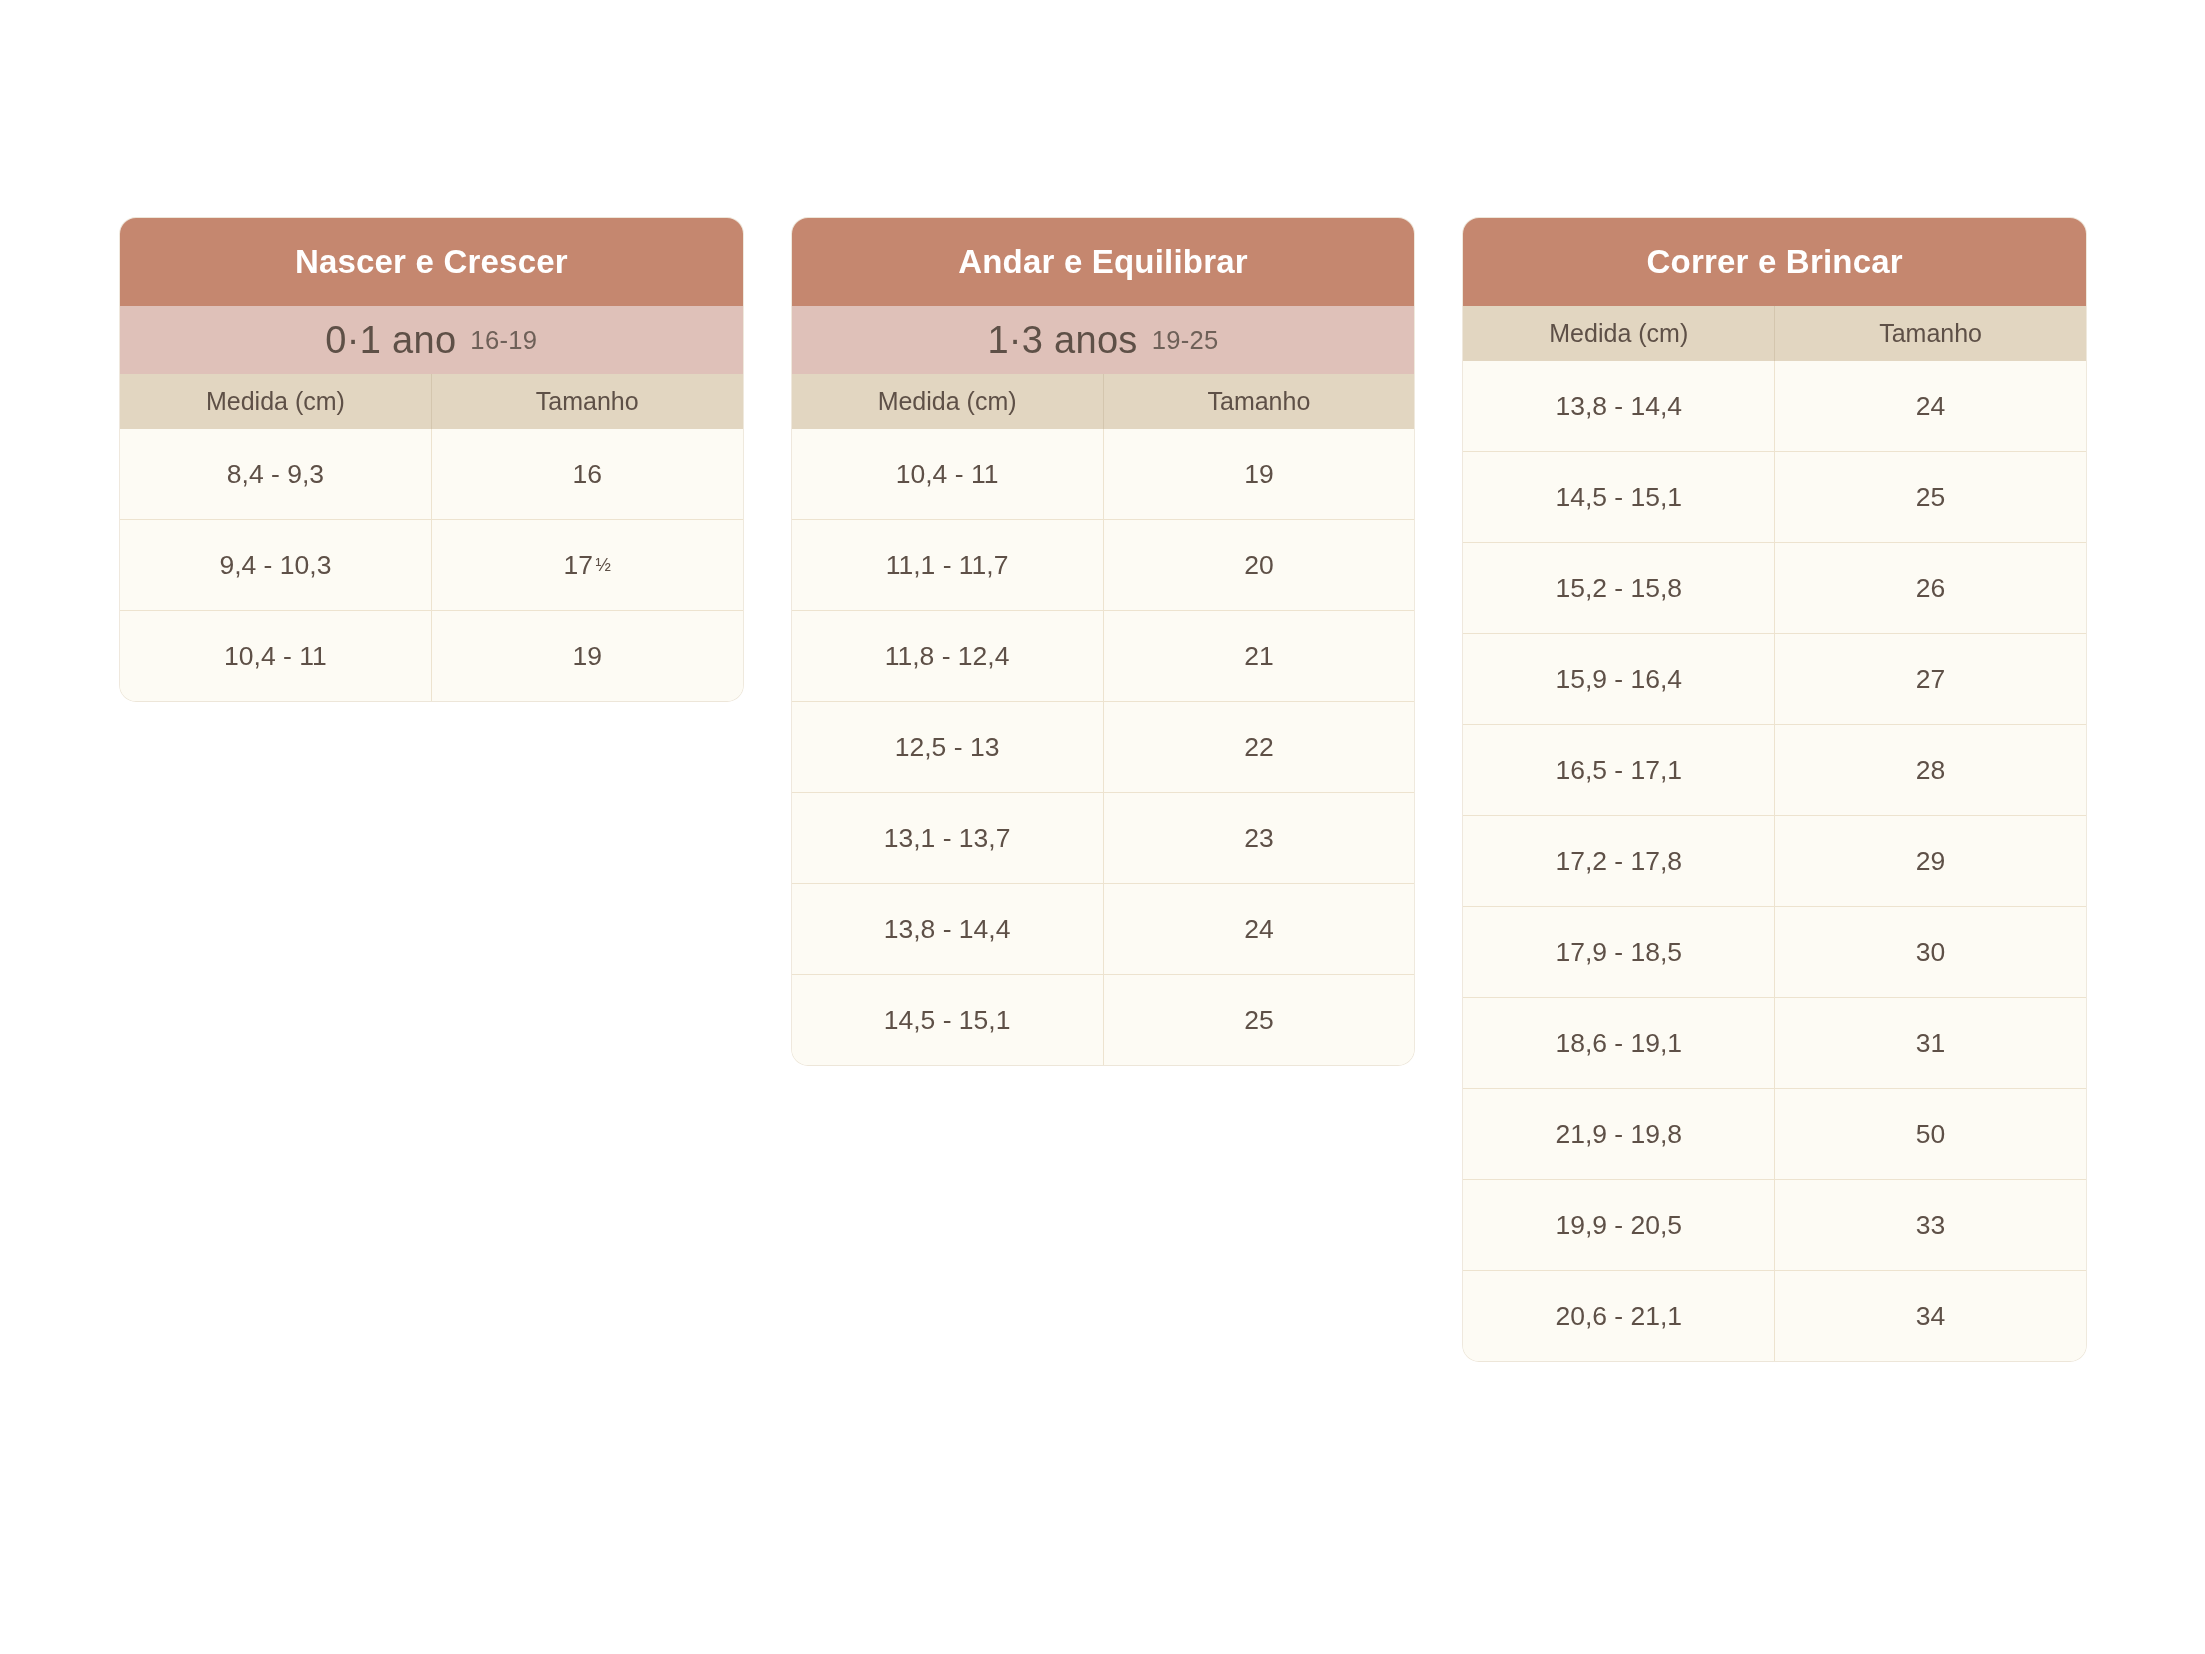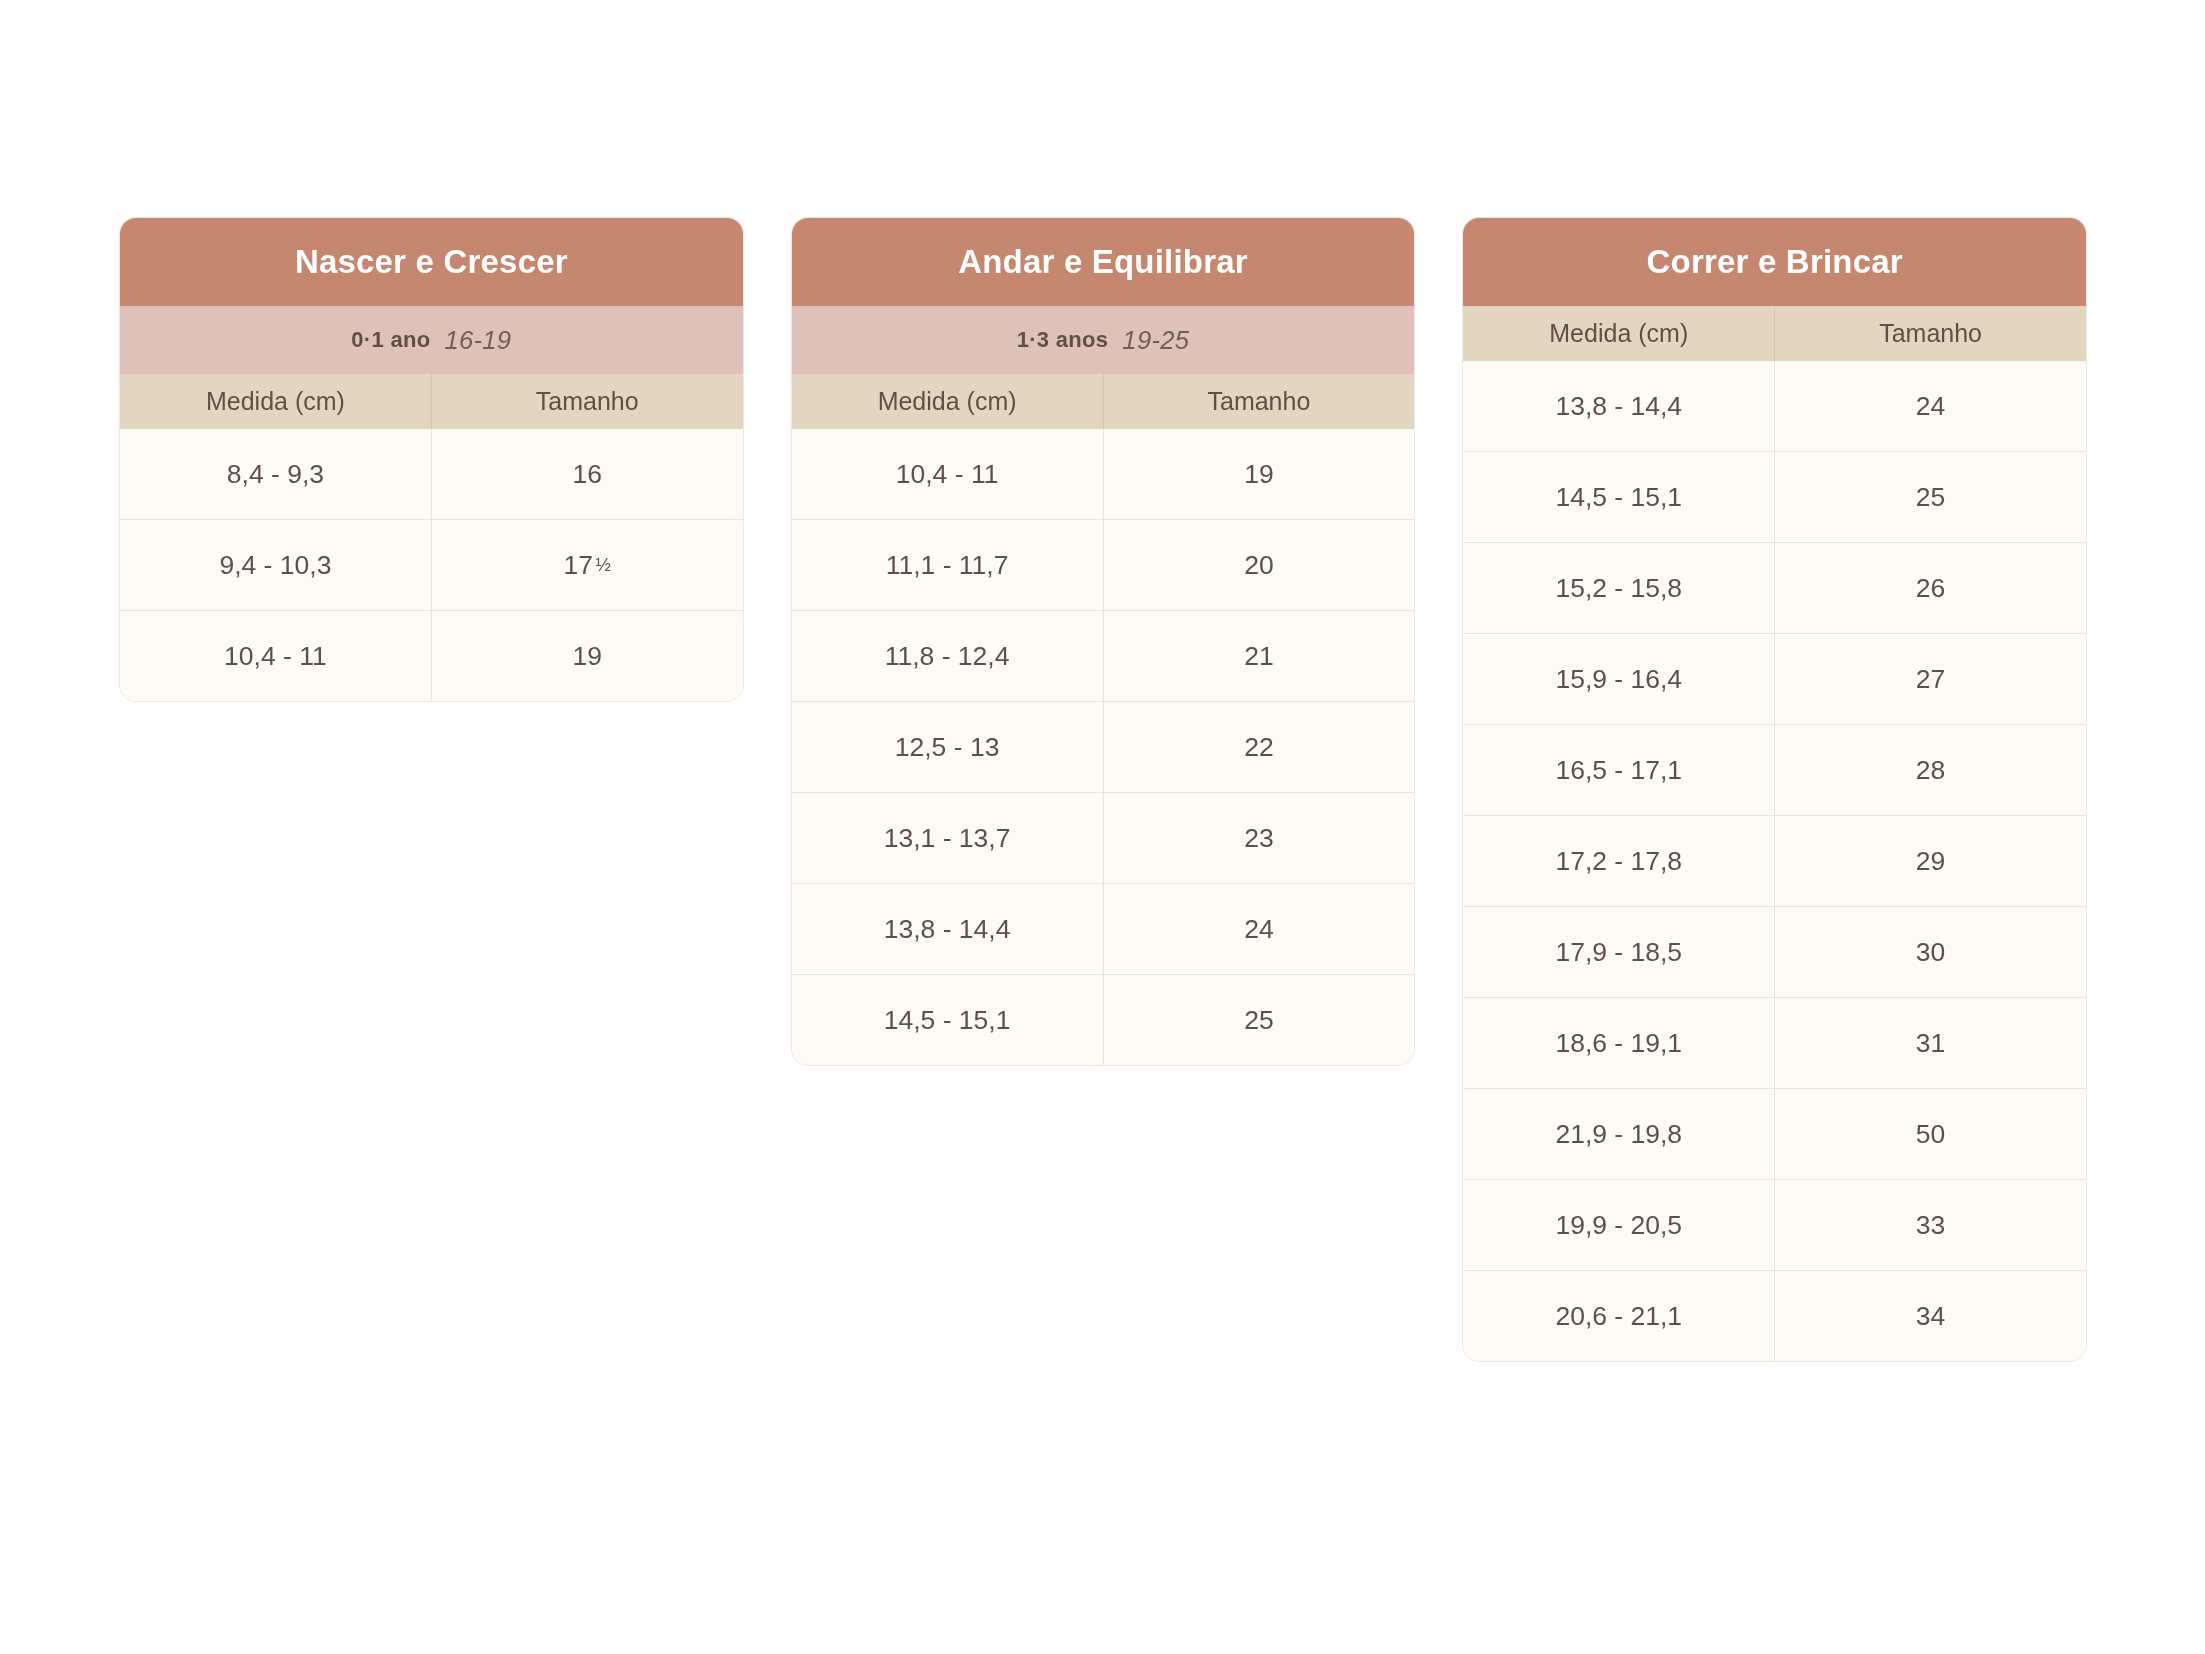--- a/index.html
+++ b/index.html
@@ -56,31 +56,30 @@
   
   .card-agebar {
     background: #DFC1B9;
     height: 68px;
     display: flex;
     align-items: center;
     justify-content: center;
     gap: 14px;
   }
   .age-main {
-    font-size: 22px;
-    font-weight: bold;
+    font-size: 38px;
+    font-weight: normal;
     color: #5E5047;
     letter-spacing: 0.3px;
   }
   .age-range {
     font-size: 25.6px;
     font-weight: normal;
     color: #6E6058;
     letter-spacing: 0.3px;
-    font-style: italic;
   }
 
   
   .col-head {
     background: #E2D6C1;
     height: 55px;
     display: flex;
     flex-direction: row;
   }
   .col-head .cell {

